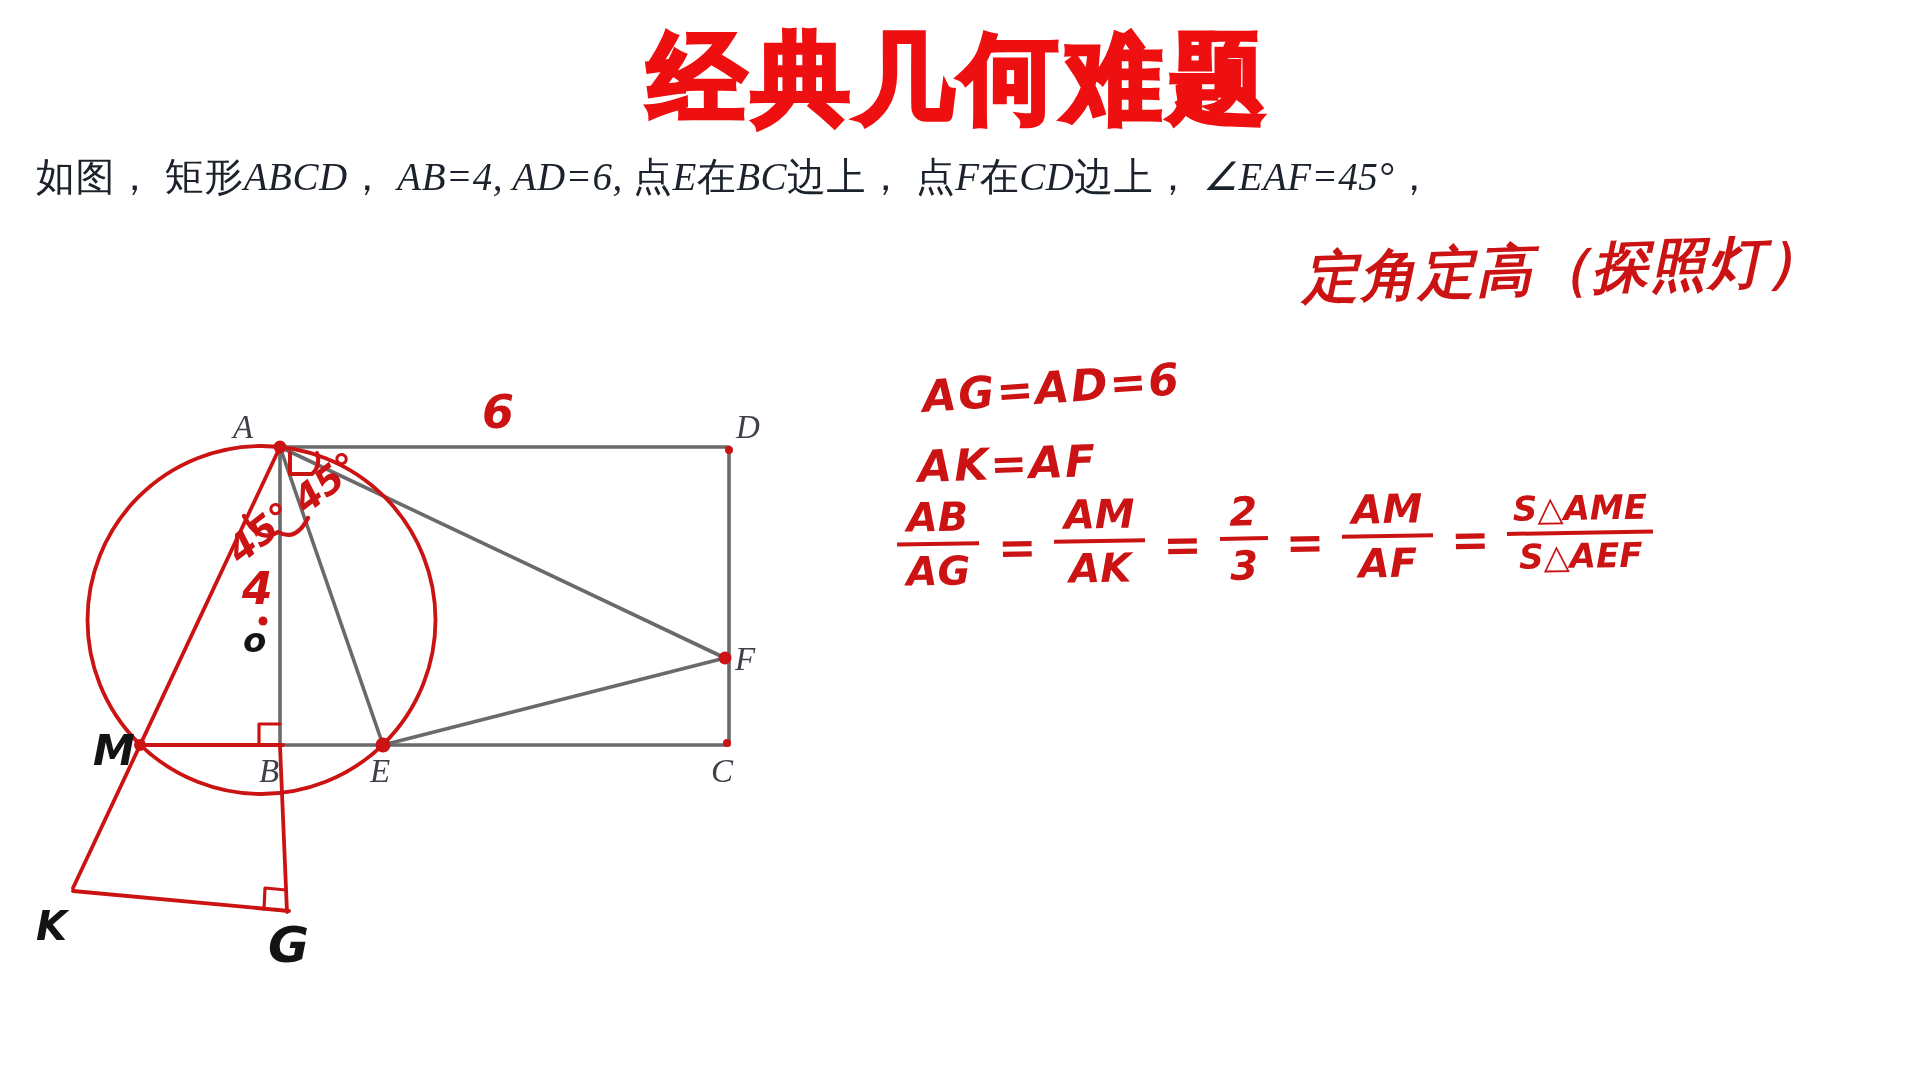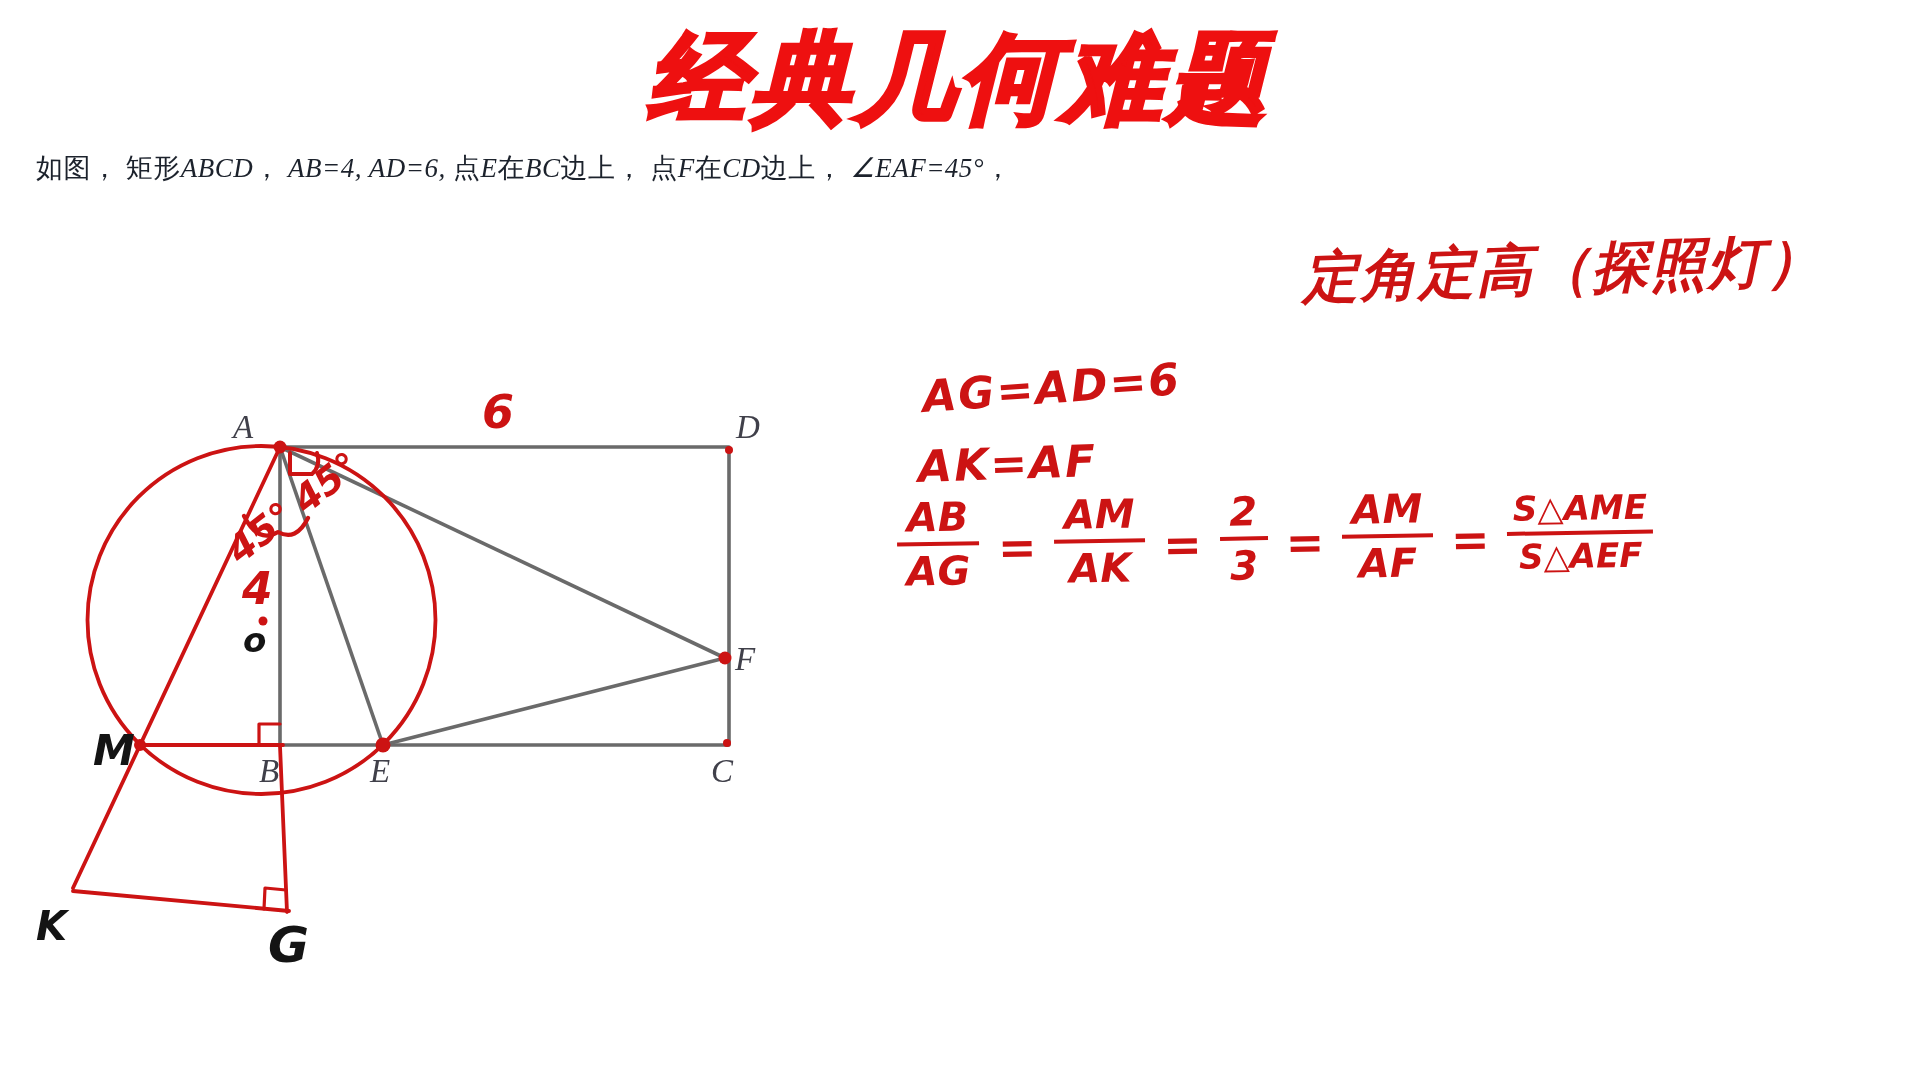--- a/index.html
+++ b/index.html
@@ -1,23 +1,23 @@
 <!DOCTYPE html>
 <html><head>
 <meta charset="utf-8">
 <style>
   html,body{margin:0;padding:0;background:#ffffff;}
   #page{position:relative;width:1920px;height:1080px;background:#ffffff;overflow:hidden;
         font-family:"Liberation Serif",serif;}
   
   #title{position:absolute;left:0;top:14px;width:100%;text-align:center;
          font-family:"Liberation Sans",sans-serif;font-weight:900;font-size:98px;
-         color:#ee1010;-webkit-text-stroke:4px #ee1010;letter-spacing:6px;font-style:italic;}
+         color:#ee1010;-webkit-text-stroke:4px #ee1010;letter-spacing:6px;}
   
-  .pline{position:absolute;left:36px;color:#1c222c;font-size:27px;letter-spacing:0.5px;white-space:nowrap;}
+  .pline{position:absolute;left:36px;color:#1c222c;font-size:39px;letter-spacing:0.5px;white-space:nowrap;}
   #pline1{top:150px;}
   #pline2{top:247px;}
   .pline .math{font-style:italic;font-family:"Liberation Serif",serif;}
   .pline .cn{font-style:normal;}
   
   .hwred{color:#cc1313;font-family:"DejaVu Sans",sans-serif;font-style:italic;font-weight:bold;}
   #annotation{position:absolute;left:1302px;top:232px;font-size:56px;letter-spacing:2px;
               transform:rotate(-2deg);white-space:nowrap;}
   #note1{position:absolute;left:922px;top:362px;font-size:44px;transform:rotate(-4deg);letter-spacing:2px;}
   #note2{position:absolute;left:918px;top:438px;font-size:44px;transform:rotate(-2deg);letter-spacing:2px;}

